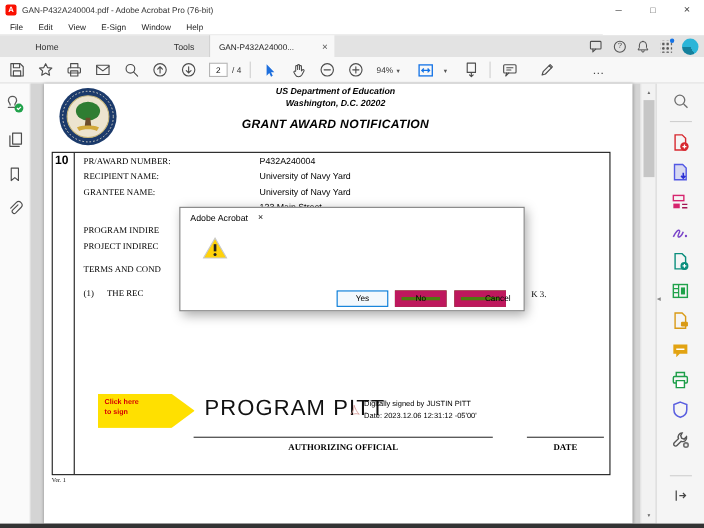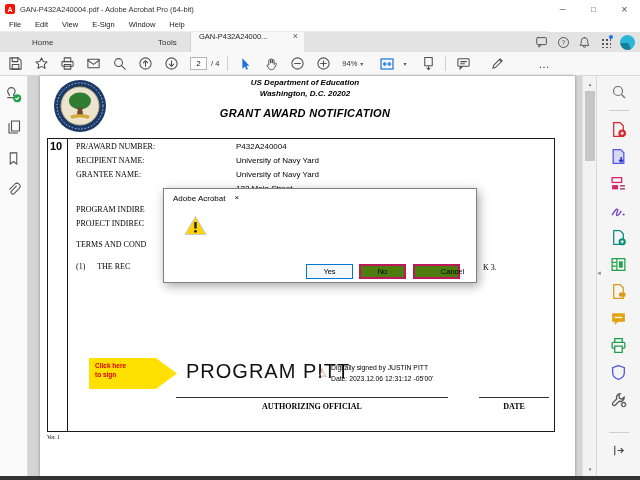--- a/index.html
+++ b/index.html
@@ -24,21 +24,21 @@
     border-bottom:1px solid #ececec; }
   .menu-item { font-size:7.5px; color:#222; padding:0 7px; }
 
   
   #tabbar { position:absolute; left:0; top:32px; width:640px; height:20px;
     background:#e3e3e3; }
   .tab-label { position:absolute; top:6px; font-size:8px; color:#333; }
   #tab-home { left:32px; }
   #tab-tools { left:158px; }
   #tab-doc { position:absolute; left:190px; top:0; width:114px; height:20px;
-    background:#f8f8f8; display:flex; align-items:flex-start;
+    background:#f8f8f8; display:flex; align-items:center;
     border-left:1px solid #d2d2d2; }
   #tab-doc .doc-label { font-size:7.5px; color:#222; margin-left:8px;
     white-space:nowrap; }
   #tab-doc .tab-close { margin-left:auto; margin-right:6px; font-size:9px;
     color:#555; line-height:1; }
   #tabbar-right { position:absolute; right:5px; top:0; height:20px;
     display:flex; align-items:center; gap:9px; }
   .q-icon { width:11px; height:11px; border:1px solid #555; border-radius:50%;
     font-size:7px; color:#555; display:flex; align-items:center;
     justify-content:center; }
@@ -133,34 +133,34 @@
     background:#fff; border:1px solid #808080;
     box-shadow:2px 3px 10px rgba(0,0,0,.35); z-index:50; }
   #dialog .dtitle { height:18px; display:flex; align-items:center; }
   #dialog .dtitle span { font-size:8px; color:#000; margin-left:9px; }
   #dialog .dclose { margin-left:auto; margin-right:9px; font-size:10px;
     color:#333; line-height:1; }
   #dlg-warn { position:absolute; left:20px; top:26px; }
   #dlg-msg { position:absolute; left:52px; top:31px; width:252px;
     font-size:7.5px; color:#000; }
   .dbtn { position:absolute; top:75px; width:47px; height:15px;
-    background:#4d7c0f; border:2px solid #be185d; font-size:7.5px; color:#000;
+    background:#4d7c0f; border:6px solid #be185d; font-size:7.5px; color:#000;
     display:flex; align-items:center; justify-content:center; }
   #btn-yes { left:142px; border:1.5px solid #0078d7; background:#f2f8fd; }
   #btn-no { left:195px; }
   #btn-cancel { left:249px;padding-left:32px; }
 </style>
 </head>
 <body>
 
 <div id="app">
 
   <div id="titlebar">
     <div class="acro-logo">A</div>
-    <span class="tb-title">GAN-P432A240004.pdf - Adobe Acrobat Pro (64-bit)</span>
+    <span class="tb-title">GAN-P432A240004.pdf - Adobe Acrobat Pro (76-bit)</span>
     <div id="winctl">
       <div class="wbtn">─</div>
       <div class="wbtn">□</div>
       <div class="wbtn" style="font-size:10px">×</div>
     </div>
   </div>
 
   <div id="menubar">
     <span class="menu-item">File</span>
     <span class="menu-item">Edit</span>

